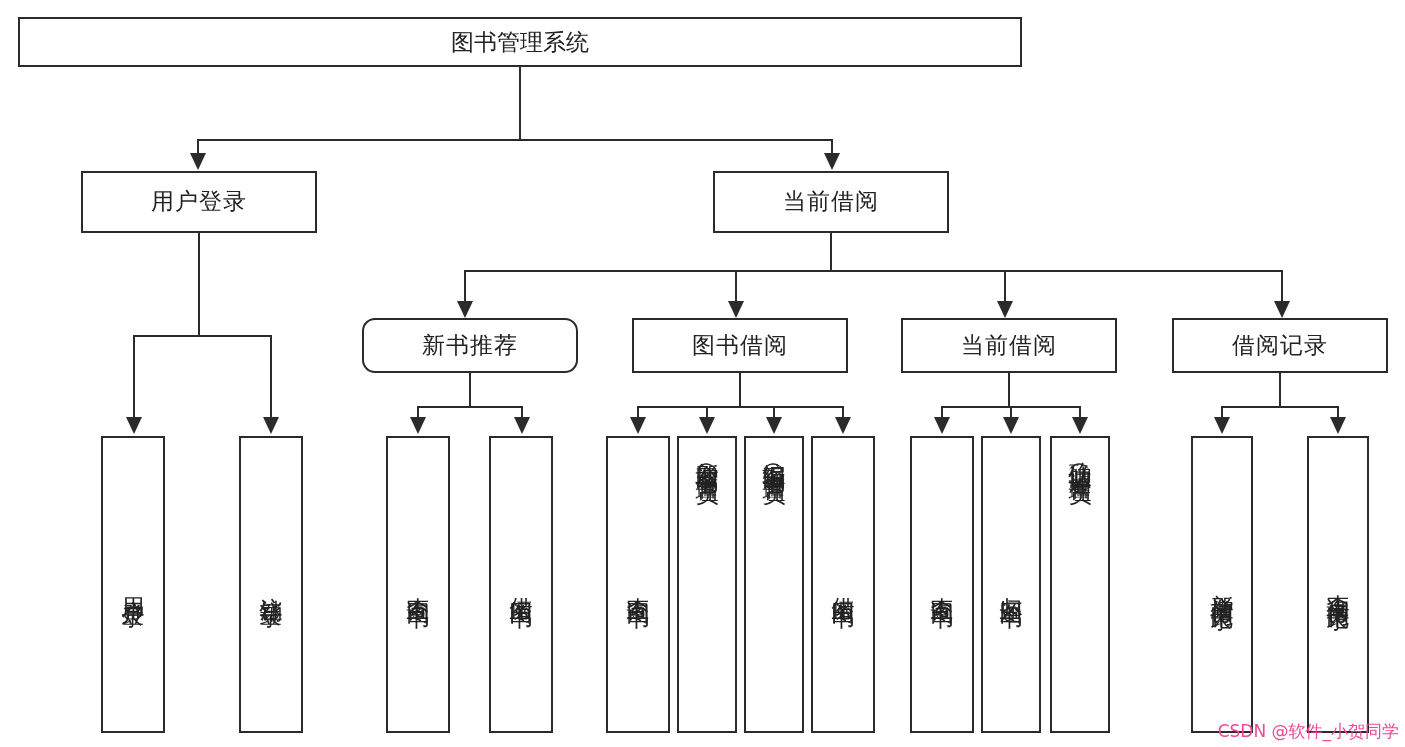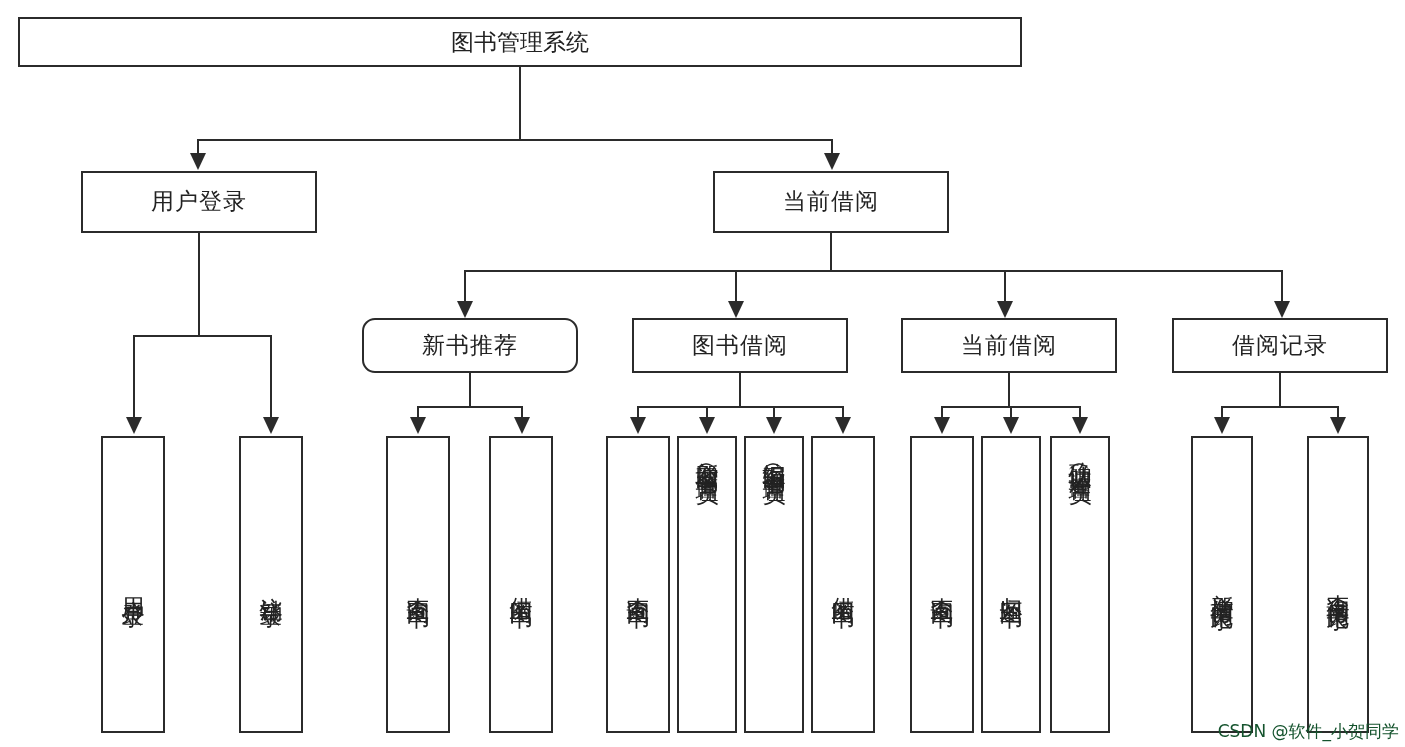--- a/index.html
+++ b/index.html
@@ -78,21 +78,21 @@
     border-left: 8px solid transparent;
     border-right: 8px solid transparent;
     border-top: 17px solid #2b2b2b;
   }
   
   #watermark {
     position: absolute;
     right: 6px;
     bottom: 4px;
     font-size: 17px;
-    color: #14532d;
+    color: #ec4899;
     white-space: nowrap;
     font-family: "DejaVu Sans", "Liberation Sans", sans-serif;
   }
 </style>
 </head>
 <body>
 
 <div id="canvas">
 
   <div class="node root" style="left:18px; top:17px; width:1004px; height:50px;">

